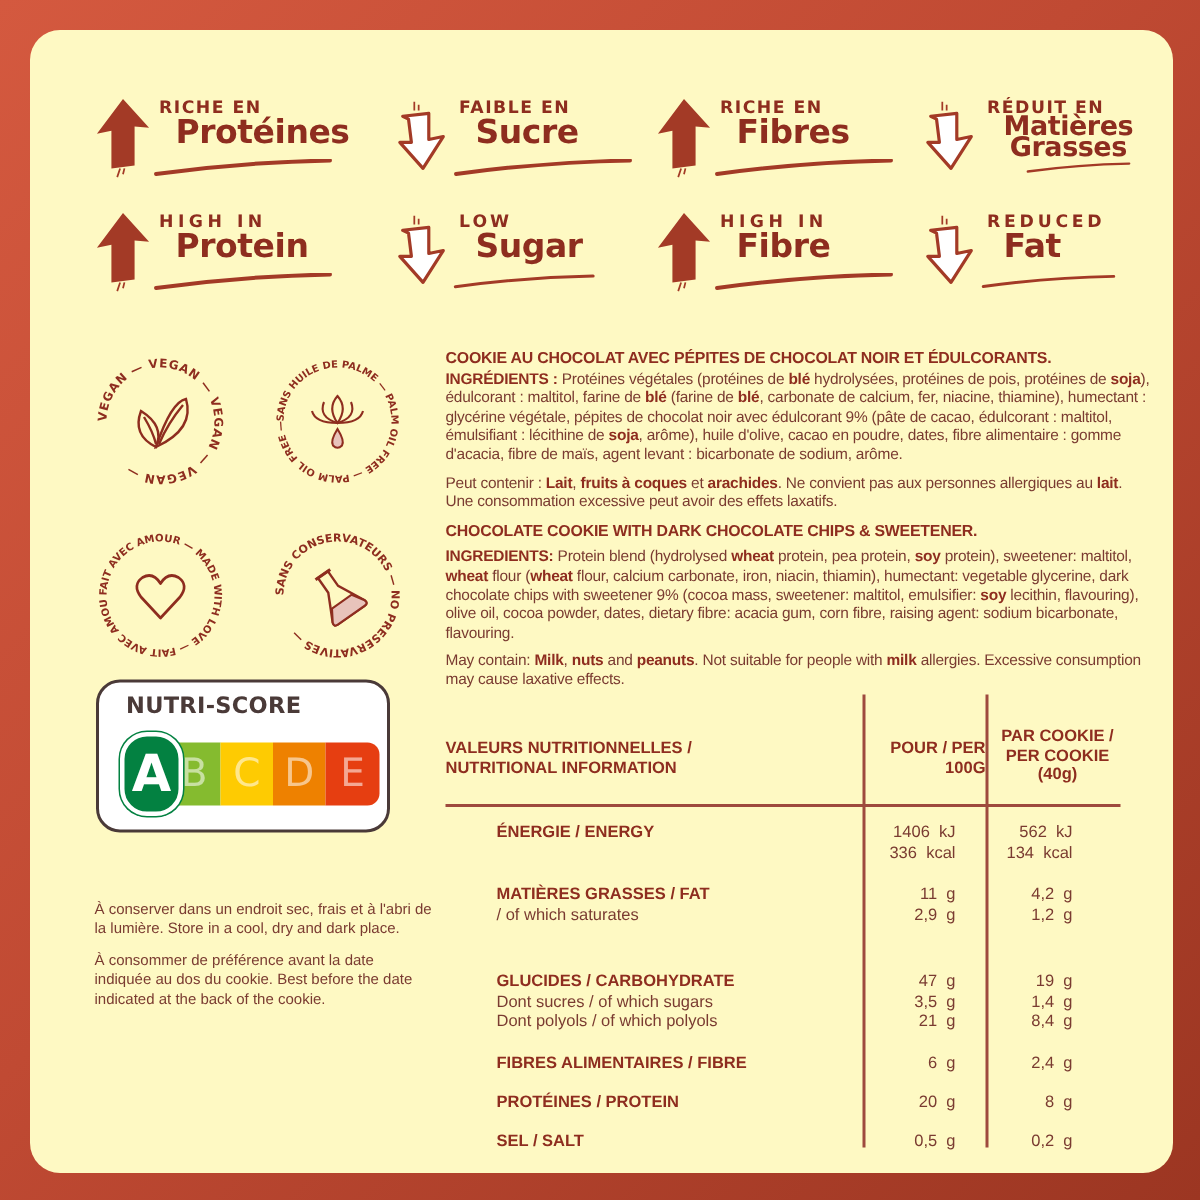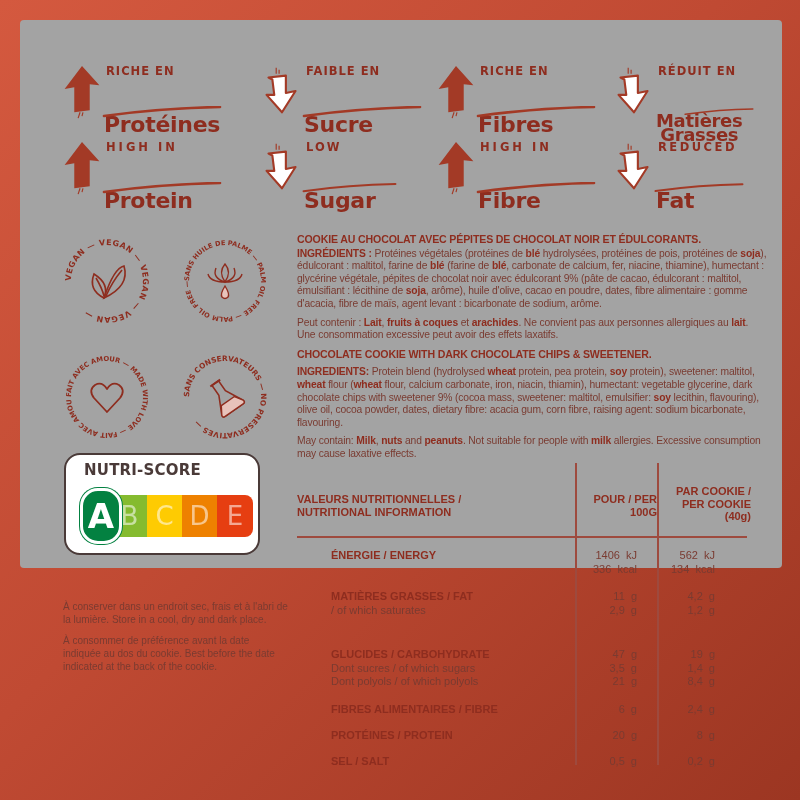--- a/index.html
+++ b/index.html
@@ -3,37 +3,37 @@
 <meta charset="utf-8">
 <style>
   * { box-sizing: border-box; margin: 0; padding: 0; }
   html, body { width: 800px; height: 800px; overflow: hidden; }
   body {
     background: linear-gradient(135deg, #d4593f 0%, #c04a33 45%, #9c3622 100%);
     font-family: "Liberation Sans", sans-serif;
     position: relative;
   }
   .card {
-    position: absolute; left: 20px; top: 20px; width: 762px; height: 548px;
-    background: #a3a3a3; border-radius: 4px;
+    position: absolute; left: 20px; top: 20px; width: 762px; height: 762px;
+    background: #fef9c3; border-radius: 20px;
   }
   :root { --brick: #8e2d1f; --text: #7a3b31; }
 
   
   .claim { position: absolute; width: 170px; height: 60px; }
   .claim svg.arrow { position: absolute; left: 0; top: 2px; width: 40px; height: 56px; }
   .claim .small {
     position: absolute; left: 44px; top: 2px;
     font-family: "DejaVu Sans", sans-serif; font-weight: bold;
     font-size: 11.5px; letter-spacing: 1px; color: var(--brick);
   }
   .claim .big {
-    position: absolute; left: 42px; top: 14px;
+    position: absolute; left: 55px; top: 14px;
     font-family: "DejaVu Sans", sans-serif; font-weight: bold;
-    font-size: 22px; color: var(--brick); letter-spacing: -0.3px; white-space: nowrap; margin-top: 36px;
+    font-size: 22px; color: var(--brick); letter-spacing: -0.3px; white-space: nowrap;
   }
   .claim .big.two { font-size: 18px; line-height: 14px; top: 16px; text-align: center; }
   .claim .swoosh { position: absolute; left: 40px; top: 44px; width: 120px; height: 12px; }
 
   
   .roundel { position: absolute; width: 94px; height: 94px; }
   .roundel svg { width: 94px; height: 94px; }
 
   
   .nutri {
@@ -76,21 +76,21 @@
 
   
   .ntable { position: absolute; left: 277px; top: 443px; width: 452px; height: 305px; }
   .vline { position: absolute; top: 0; width: 1.5px; height: 302px; background: #9e4a3e; }
   .vline.l1 { left: 278px; }
   .vline.l2 { left: 360px; }
   .hline { position: absolute; left: 0; top: 73px; width: 450px; height: 1.5px; background: #9e4a3e; }
   .th { position: absolute; font-weight: bold; color: var(--brick); font-size: 11px; line-height: 12.5px; }
   .th.name { left: 0; top: 30px; }
   .th.c1 { left: 280px; width: 80px; text-align: right; top: 30px; }
-  .th.c2 { left: 362px; width: 92px; text-align: right; top: 22px; }
+  .th.c2 { left: 362px; width: 92px; text-align: center; top: 22px; }
   .row { position: absolute; left: 0; width: 452px; font-size: 11px; line-height: 13.5px; color: var(--text); }
   .row .lab { position: absolute; left: 0; width: 270px; margin-left: 34px; }
   .row .lab .main { font-weight: bold; color: var(--brick); }
   .row .v1 { position: absolute; left: 280px; width: 60px; text-align: right; }
   .row .v2 { position: absolute; left: 362px; width: 56px; text-align: right; }
   .row .val { display: block; white-space: pre; }
 </style>
 </head>
 <body>
 

